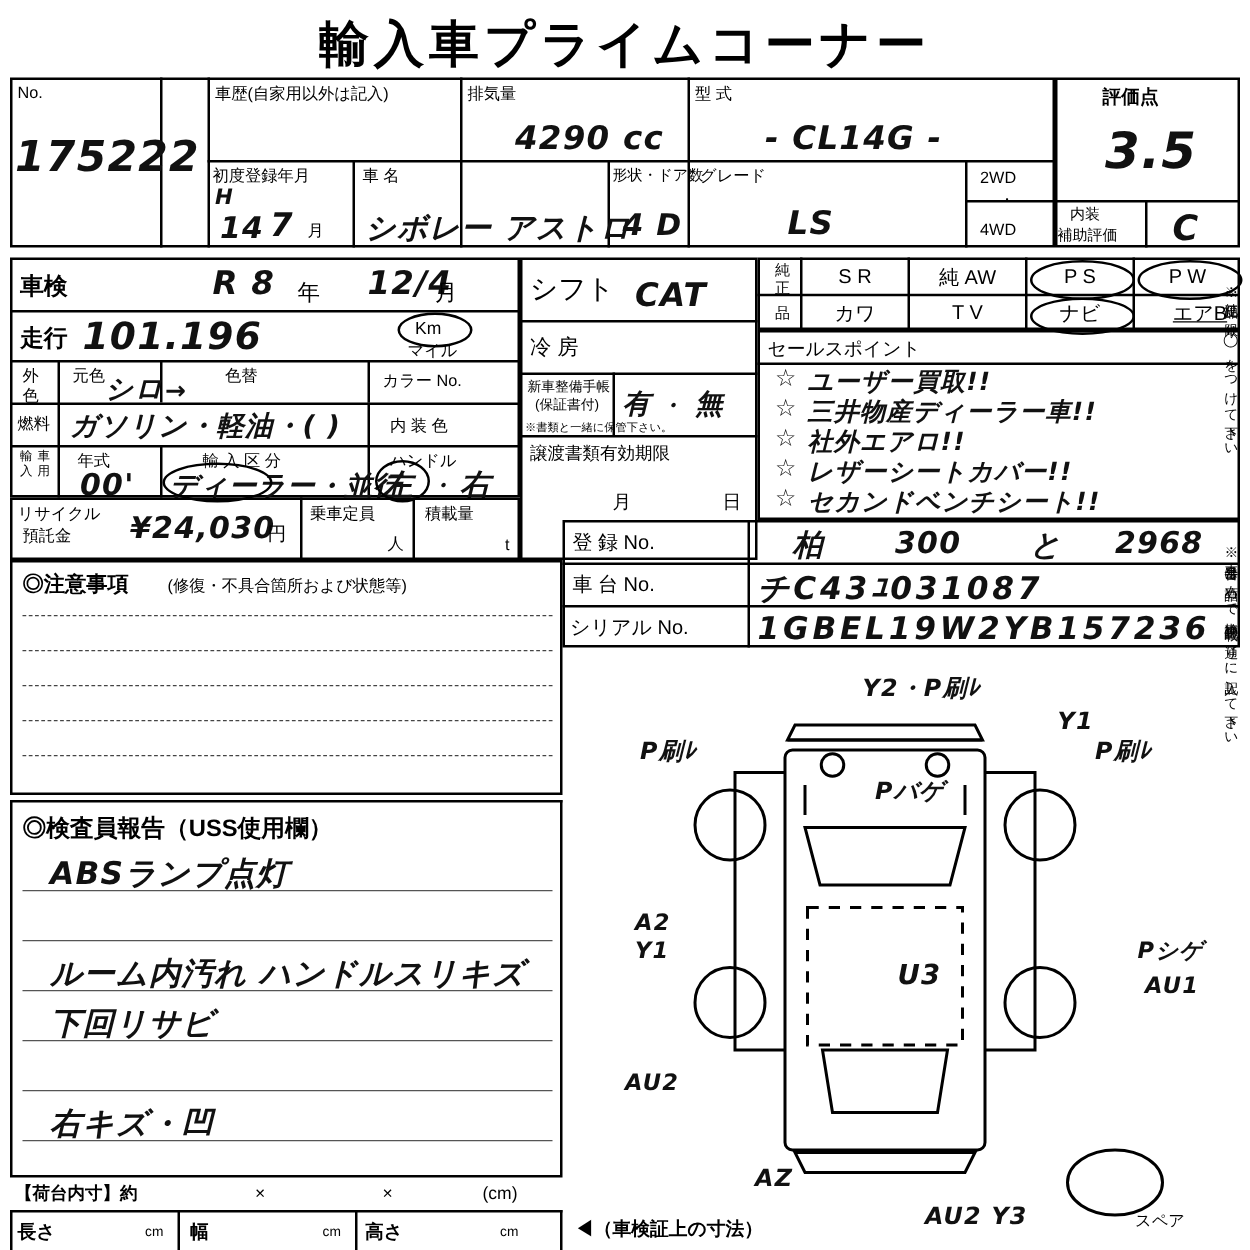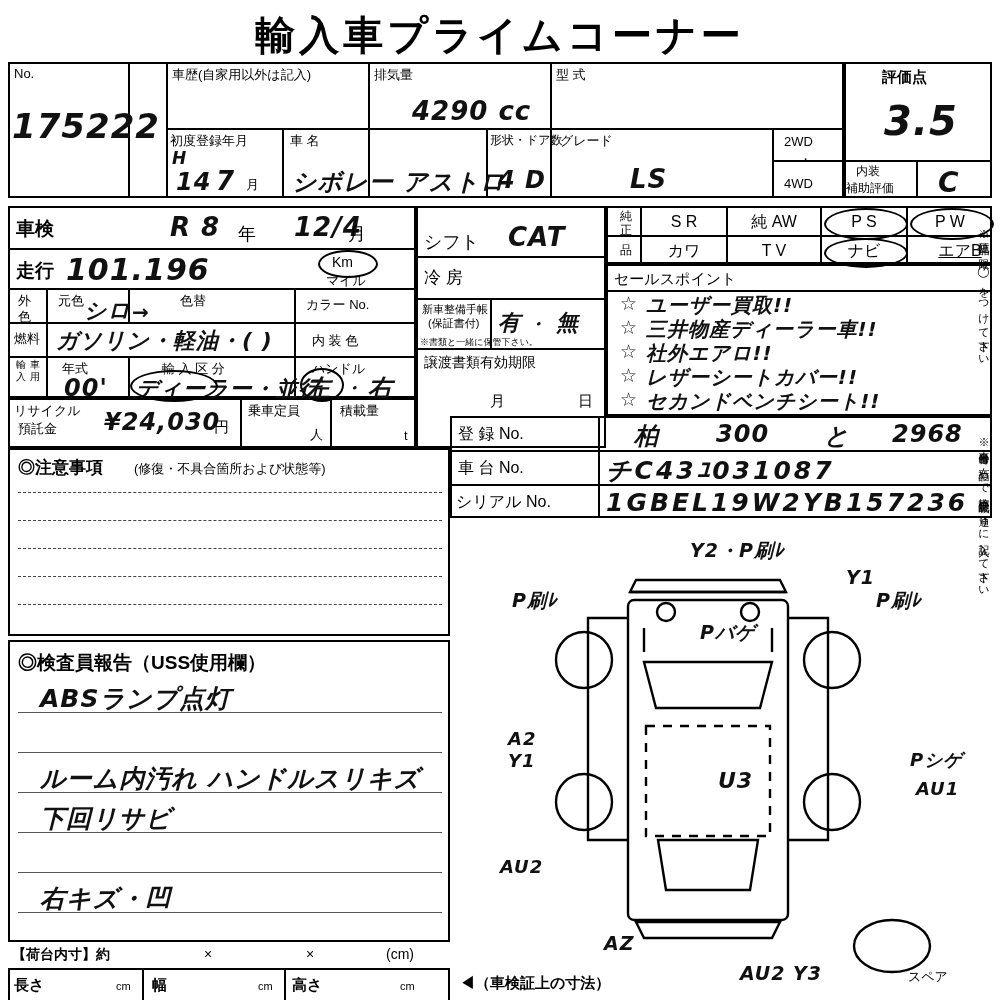--- a/index.html
+++ b/index.html
@@ -36,20 +36,21 @@
   <div class="ln" style="left:772px;top:128px;width:2px;height:70px;"></div>
   <div class="ln" style="left:772px;top:160px;width:72px;height:2px;"></div>
 
   <div class="cell-lbl" style="left:14px;top:66px;">No.</div>
   <div class="hw" style="position:absolute;left:12px;top:106px;font-size:34px;">175222</div>
 
   <div class="cell-lbl" style="left:172px;top:66px;">車歴(自家用以外は記入)</div>
   <div class="cell-lbl" style="left:374px;top:66px;">排気量</div>
   <div class="hw" style="position:absolute;left:412px;top:96px;font-size:26px;">4290 cc</div>
   <div class="cell-lbl" style="left:556px;top:66px;">型 式</div>
+  <div class="hw" style="position:absolute;left:612px;top:96px;font-size:26px;">- CL14G -</div>
 
   <div class="box" style="left:844px;top:62px;width:148px;height:136px;"></div>
   <div class="ln" style="left:844px;top:160px;width:148px;height:2px;"></div>
   <div class="ln" style="left:916px;top:160px;width:2px;height:38px;"></div>
   <div class="cell-lbl" style="left:882px;top:68px;font-size:15px;font-weight:bold;">評価点</div>
   <div class="hw" style="position:absolute;left:884px;top:98px;font-size:40px;">3.5</div>
   <div class="cell-lbl" style="left:856px;top:163px;font-size:12px;">内装</div>
   <div class="cell-lbl" style="left:846px;top:180px;font-size:12px;">補助評価</div>
   <div class="hw" style="position:absolute;left:938px;top:166px;font-size:28px;">C</div>
 
@@ -133,21 +134,21 @@
   <div class="cell-lbl" style="left:310px;top:426px;font-size:13px;">人</div>
   <div class="cell-lbl" style="left:340px;top:402px;font-size:13px;">積載量</div>
   <div class="cell-lbl" style="left:404px;top:428px;font-size:13px;">t</div>
 
   <div class="box" style="left:416px;top:206px;width:190px;height:242px;"></div>
   <div class="ln" style="left:416px;top:256px;width:190px;height:2px;"></div>
   <div class="ln" style="left:416px;top:298px;width:190px;height:2px;"></div>
   <div class="ln" style="left:416px;top:348px;width:190px;height:2px;"></div>
   <div class="ln" style="left:490px;top:298px;width:2px;height:50px;"></div>
 
-  <div class="cell-lbl" style="left:424px;top:216px;font-size:18px;margin-top:14px;">シフト</div>
+  <div class="cell-lbl" style="left:424px;top:216px;font-size:22px;">シフト</div>
   <div class="hw" style="position:absolute;left:508px;top:222px;font-size:26px;">CAT</div>
   <div class="cell-lbl" style="left:424px;top:266px;font-size:17px;">冷 房</div>
 
   <div class="cell-lbl" style="left:422px;top:302px;font-size:11px;">新車整備手帳</div>
   <div class="cell-lbl" style="left:428px;top:316px;font-size:11px;">(保証書付)</div>
   <div class="cell-lbl" style="left:420px;top:336px;font-size:9px;">※書類と一緒に保管下さい。</div>
   <div class="hw" style="position:absolute;left:498px;top:308px;font-size:22px;">有</div>
   <div class="hw" style="position:absolute;left:528px;top:312px;font-size:18px;">・</div>
   <div class="hw" style="position:absolute;left:556px;top:308px;font-size:22px;">無</div>
 

